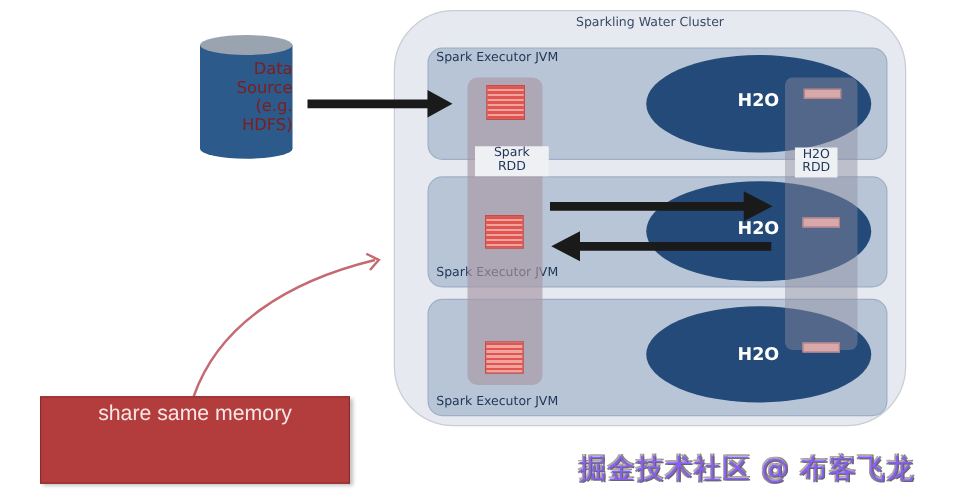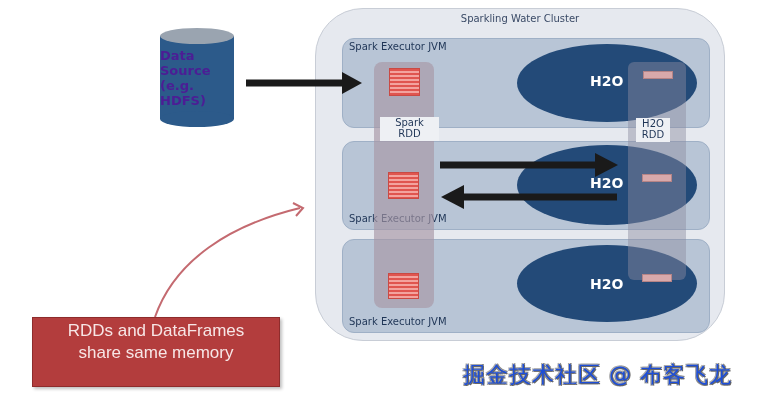--- a/index.html
+++ b/index.html
@@ -29,24 +29,24 @@
   #sb1 { left:389px; top:68px; width:29px; height:26px; }
   #sb2 { left:388px; top:172px; width:29px; height:25px; }
   #sb3 { left:388px; top:273px; width:29px; height:24px; }
   .hbar { background:#d8a9ab; border:1px solid #b68486; }
   #hb1 { left:643px; top:71px; width:28px; height:6px; }
   #hb2 { left:642px; top:174px; width:28px; height:6px; }
   #hb3 { left:642px; top:274px; width:28px; height:6px; }
   .rdd-label { background:#eef0f4; color:#1f3556; font-size:10px; text-align:center; line-height:11px; }
   #spark-rdd { left:380px; top:117px; width:59px; height:24px; }
   #h2o-rdd { left:636px; top:118px; width:34px; height:24px; }
-  #ds-text { left:160px; top:48px; width:74px; text-align:left; color:#4c1d95; font-weight:bold; font-size:13px; line-height:15px; }
+  #ds-text { left:160px; top:48px; width:74px; text-align:right; color:#7f1d1d; font-weight:normal; font-size:13px; line-height:15px; }
   #callout { left:32px; top:317px; width:248px; height:70px; background:#b33d3d; border:1px solid #8e2c2c; box-sizing:border-box; box-shadow:2px 2px 3px rgba(0,0,0,0.25); }
   #callout-text { left:32px; top:320px; width:248px; text-align:center; color:#f7e6e6; font-size:17px; line-height:22px; font-family:"Liberation Sans", sans-serif; }
-  #watermark { left:463px; top:360px; font-size:22px; color:#1d4ed8; text-shadow:1px 1px 0 #666, -1px -1px 0 #aaa, 1px -1px 0 #888, -1px 1px 0 #888; letter-spacing:1px; }
+  #watermark { left:463px; top:360px; font-size:22px; color:#8b5cf6; text-shadow:1px 1px 0 #666, -1px -1px 0 #aaa, 1px -1px 0 #888, -1px 1px 0 #888; letter-spacing:1px; }
   svg.overlay { position:absolute; left:0; top:0; }
 </style>
 </head>
 <body>
 
 <div id="cluster" class="abs"></div>
 <div id="cluster-title" class="abs">Sparkling Water Cluster</div>
 
 <div id="jvm1" class="abs jvm"></div>
 <div id="jvm2" class="abs jvm"></div>
@@ -110,17 +110,16 @@
 
 <div id="ds-text" class="abs">
   <div>Data</div>
   <div>Source</div>
   <div>(e.g.</div>
   <div>HDFS)</div>
 </div>
 
 <div id="callout" class="abs"></div>
 <div id="callout-text" class="abs">
-  <div>RDDs and DataFrames</div>
   <div>share same memory</div>
 </div>
 
 <div id="watermark" class="abs">掘金技术社区 @ 布客飞龙</div>
 
 </body></html>

